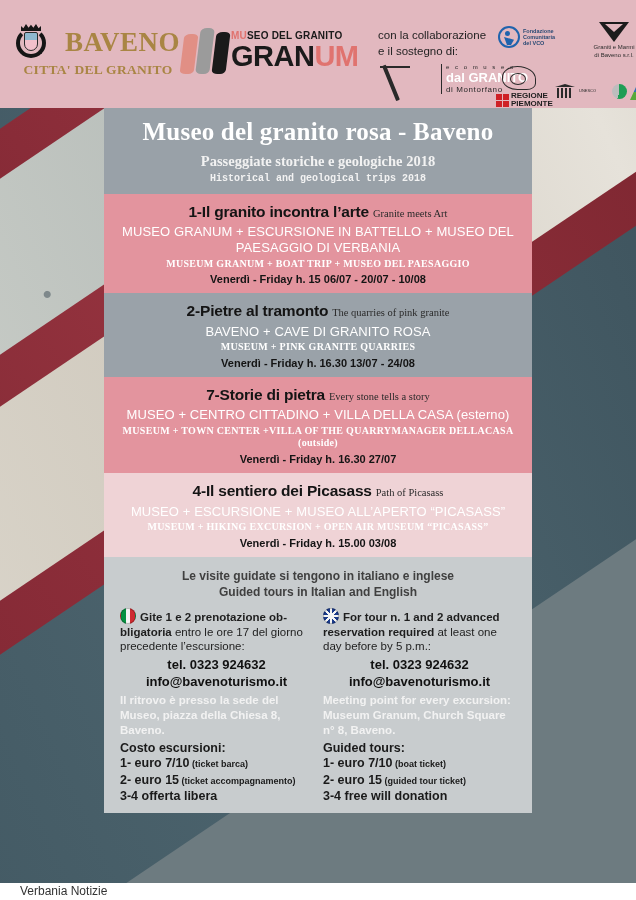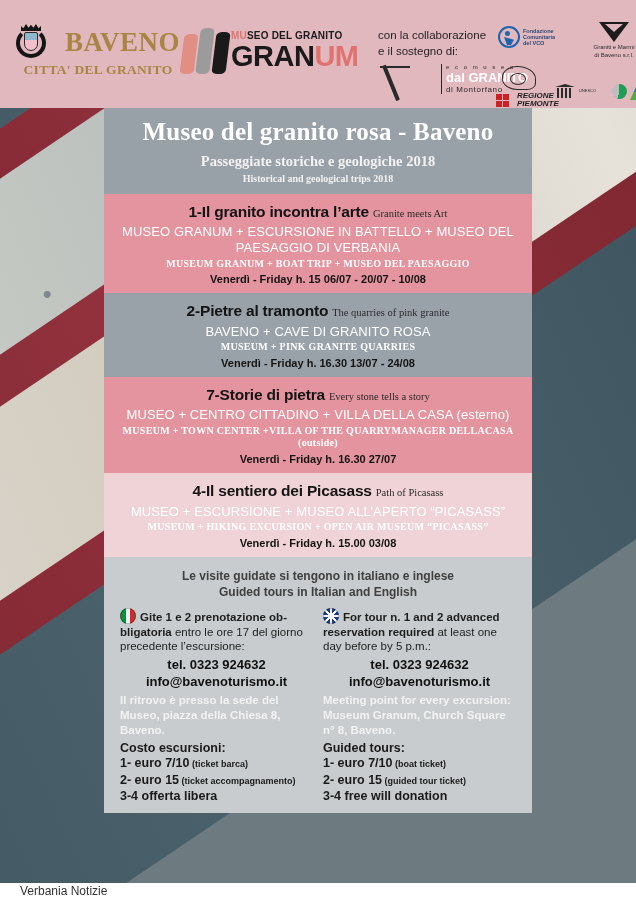--- a/index.html
+++ b/index.html
@@ -172,21 +172,21 @@
   .sp-reg { left: 118px; top: 46px; }
   .reg-hand {
     width: 34px; height: 24px; margin-left: 6px;
     border: 1.6px solid #2a2a2a; border-radius: 50% 60% 30% 50%;
     position: relative; background: transparent;
   }
   .reg-hand::before {
     content:""; position:absolute; left:7px; top:6px; width:14px; height:10px;
     border:1.4px solid #2a2a2a; border-radius:50%;
   }
-  .reg-row { display: flex; align-items: center; gap: 8px; margin-top: 2px; font-style: italic; }
+  .reg-row { display: flex; align-items: center; gap: 2px; margin-top: 2px; }
   .reg-squares { display: grid; grid-template-columns: 6px 6px; grid-gap: 1px; flex:none; }
   .reg-squares i { width: 6px; height: 6px; background: #cf2026; display:block; }
   .reg-name { font-size: 8px; font-weight: bold; color: #1e1e1e; line-height: 1.0; }
 
   
   .sp-un { left: 176px; top: 62px; display: flex; align-items: center; gap: 3px; }
   .un-temple {
     width: 22px; height: 18px; position: relative; flex:none;
   }
   .un-temple::before {
@@ -294,21 +294,21 @@
     margin-top: 3px;
   }
   .title-sub {
     font-family: "Liberation Serif", serif;
     font-weight: bold;
     font-size: 14.5px;
     color: #f2f2f2;
     margin-top: 6px;
   }
   .title-sub2 {
-    font-family: Liberation Serif, serif;
+    font-family: Liberation Mono, monospace;
     font-weight: bold;
     font-size: 10px;
     color: #f2f2f2;
     margin-top: 3px;
     margin-bottom: 2px;
   }
 
   
   .tour-head {
     margin-top: 2px;

